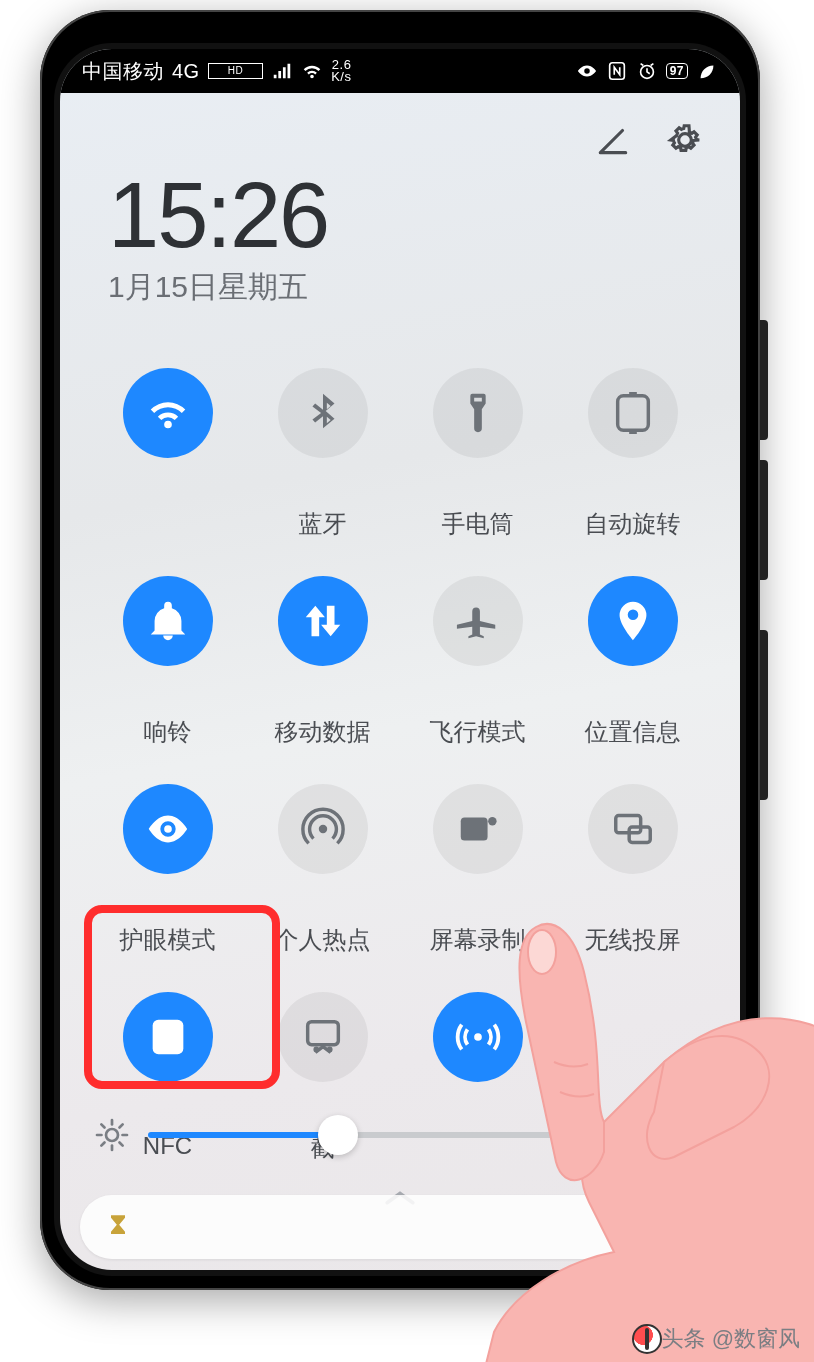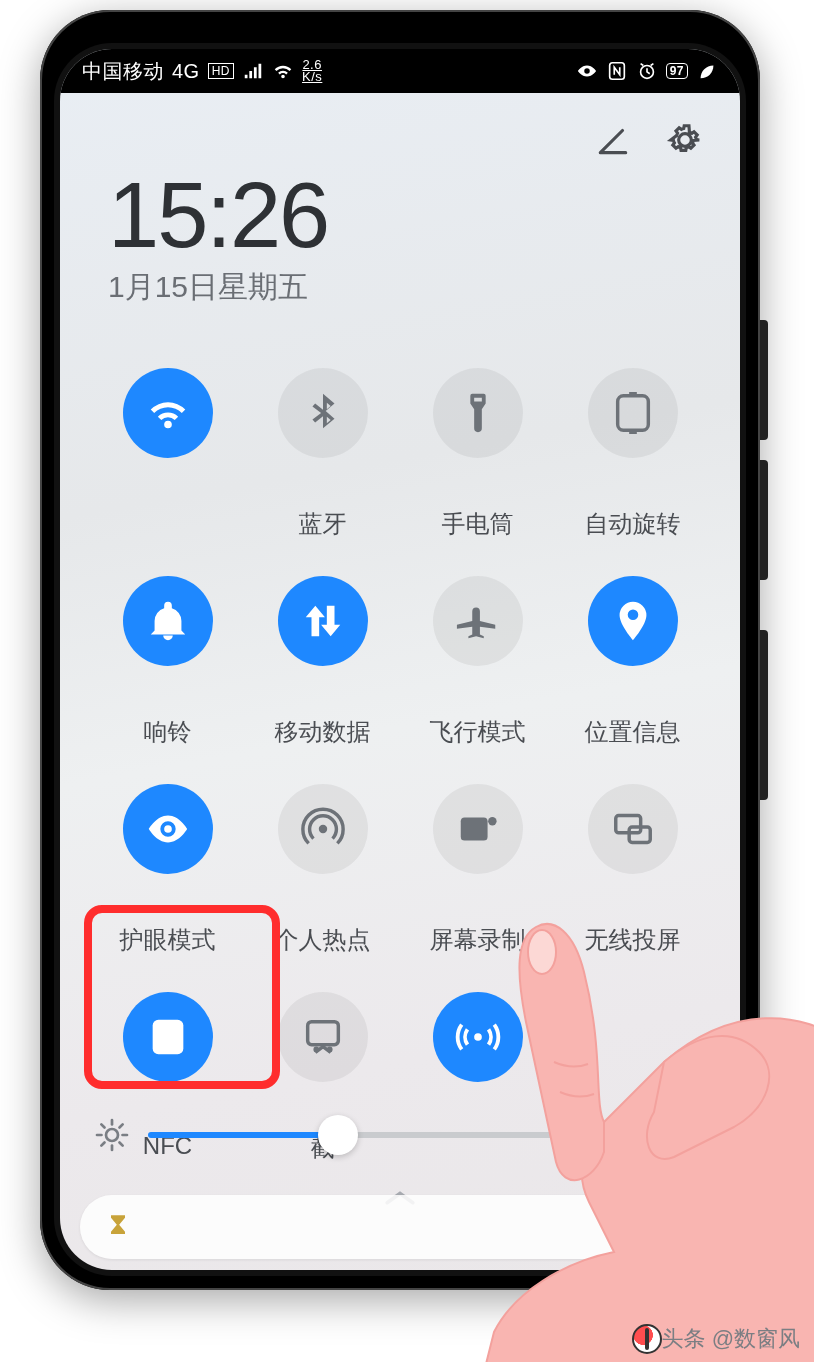--- a/index.html
+++ b/index.html
@@ -41,22 +41,22 @@
   .statusbar{
     height:44px;color:#fff;
     display:flex;align-items:center;justify-content:space-between;
     padding:0 22px;font-size:20px;letter-spacing:.5px;
     background:linear-gradient(#000,#000);
     border-top-left-radius:48px;border-top-right-radius:48px;
   }
   .sb-left,.sb-right{display:flex;align-items:center;gap:8px;}
   .sb-left .carrier{font-size:20px;}
   .sb-left .net{font-size:20px;}
-  .sb-left .hd{border:1.5px solid #fff;border-radius:0;font-size:12px;padding:0 3px;line-height:14px;}
-  .sb-left .speed{font-size:13px;line-height:12px;text-align:center;text-decoration:underline;}
+  .sb-left .hd{border:1.5px solid #fff;border-radius:0;font-size:10px;padding:0 19px;line-height:14px;}
+  .sb-left .speed{font-size:13px;line-height:12px;text-align:right;}
   .sb-right .batt{border:1.5px solid #fff;border-radius:4px;font-size:12px;padding:0 3px;line-height:14px;font-weight:bold;}
   .sb-icon{width:22px;height:22px;display:flex;align-items:center;justify-content:center;}
   .sb-icon svg{width:100%;height:100%;}
 
   
   .qs-header{
     padding:28px 36px 0 36px;display:flex;justify-content:flex-end;gap:34px;
   }
   .qs-header .hicon{width:38px;height:38px;color:#4a4d52;}
   .qs-header .hicon svg{width:100%;height:100%;}

